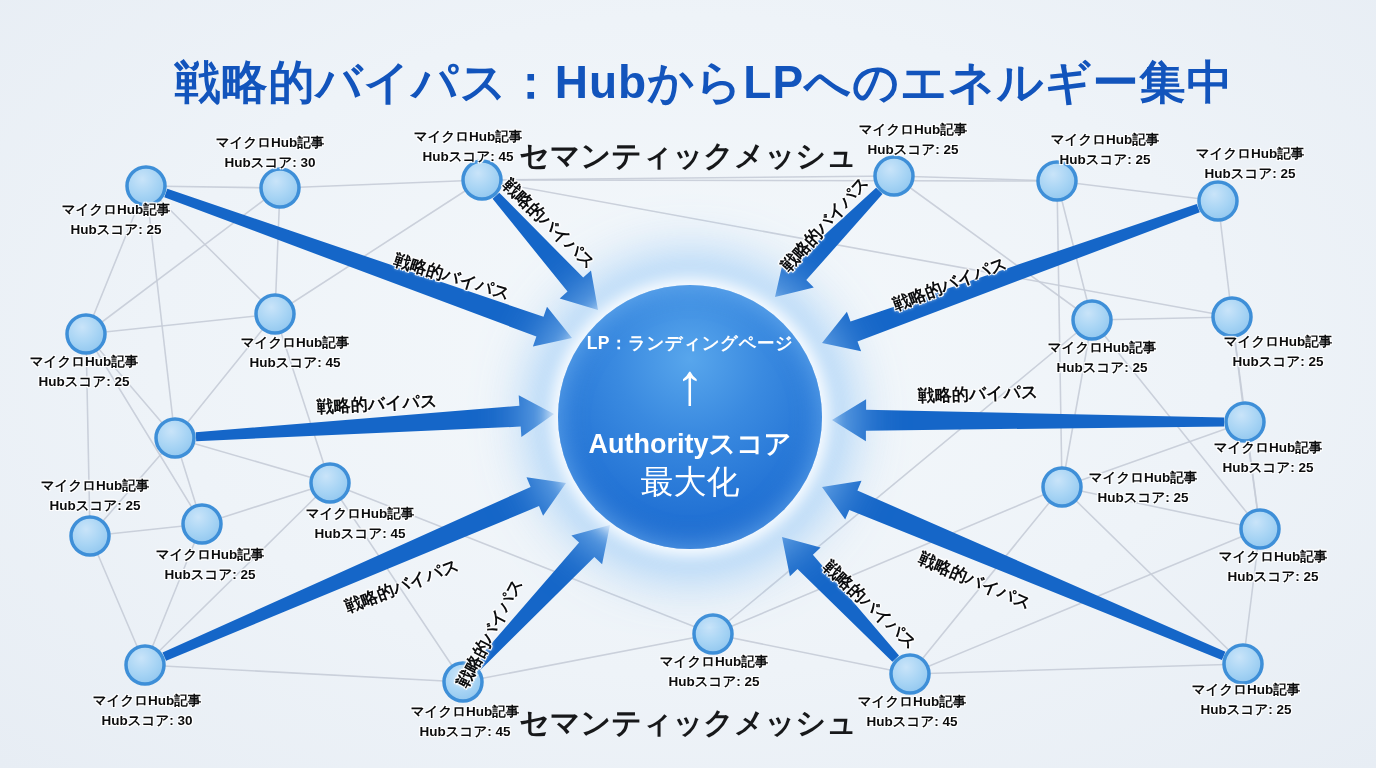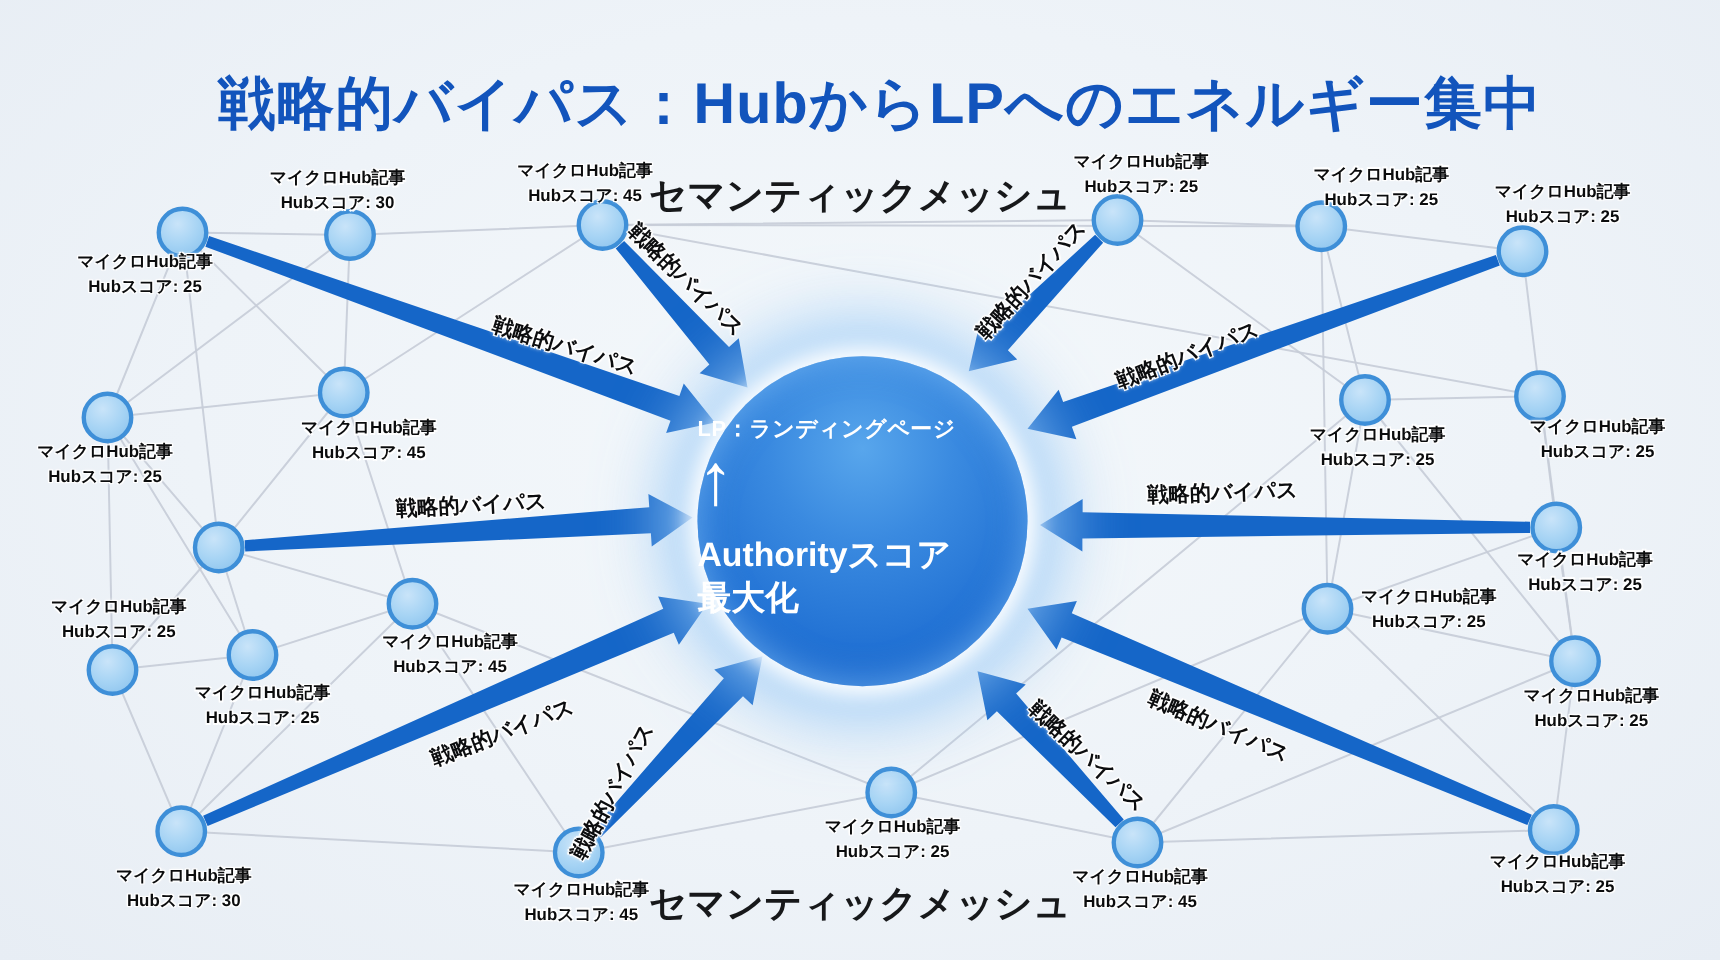--- a/index.html
+++ b/index.html
@@ -18,25 +18,25 @@
   }
   .caption-top{top:136px;}
   .caption-bottom{top:703px;}
   #net{position:absolute;left:0;top:0;}
   .center-circle{
     position:absolute;left:558px;top:285px;width:264px;height:264px;border-radius:50%;
     background:radial-gradient(circle at 50% 28%, #58a6ec 0%, #3a8ae0 32%, #2272d4 68%, #1a63c8 100%);
     box-shadow:0 0 16px 8px rgba(255,255,255,0.95), 0 0 52px 30px rgba(150,200,246,0.8),
                inset 0 0 26px 2px rgba(140,200,250,0.55);
   }
-  .center-circle div{position:absolute;left:0;width:100%;text-align:left;color:#fff;}
+  .center-circle div{position:absolute;left:0;width:100%;text-align:center;color:#fff;}
   .lp-line{top:46px;font-size:17.5px;font-weight:800;letter-spacing:.5px;}
   .up-arrow{top:70px;font-size:58px;font-weight:700;line-height:1;}
   .auth-line{top:141px;font-size:27px;font-weight:700;}
-  .max-line{top:175px;font-size:27px;font-weight:700;}
+  .max-line{top:175px;font-size:33px;font-weight:400;}
   .node-label{
     position:absolute;transform:translate(-50%,-50%);
     font-size:13.5px;font-weight:700;color:#0b0c0d;text-align:center;
     line-height:1.5;white-space:nowrap;
     text-shadow:0 0 3px #fff,0 0 3px #fff,1px 1px 0 #fff,-1px -1px 0 #fff,1px -1px 0 #fff,-1px 1px 0 #fff;
   }
   .arrow-label{
     position:absolute;font-size:17px;font-weight:800;color:#0c0d0f;white-space:nowrap;
     text-shadow:0 0 3px #fff,0 0 4px #fff,1px 1px 0 #fff,-1px -1px 0 #fff,1px -1px 0 #fff,-1px 1px 0 #fff;
   }

